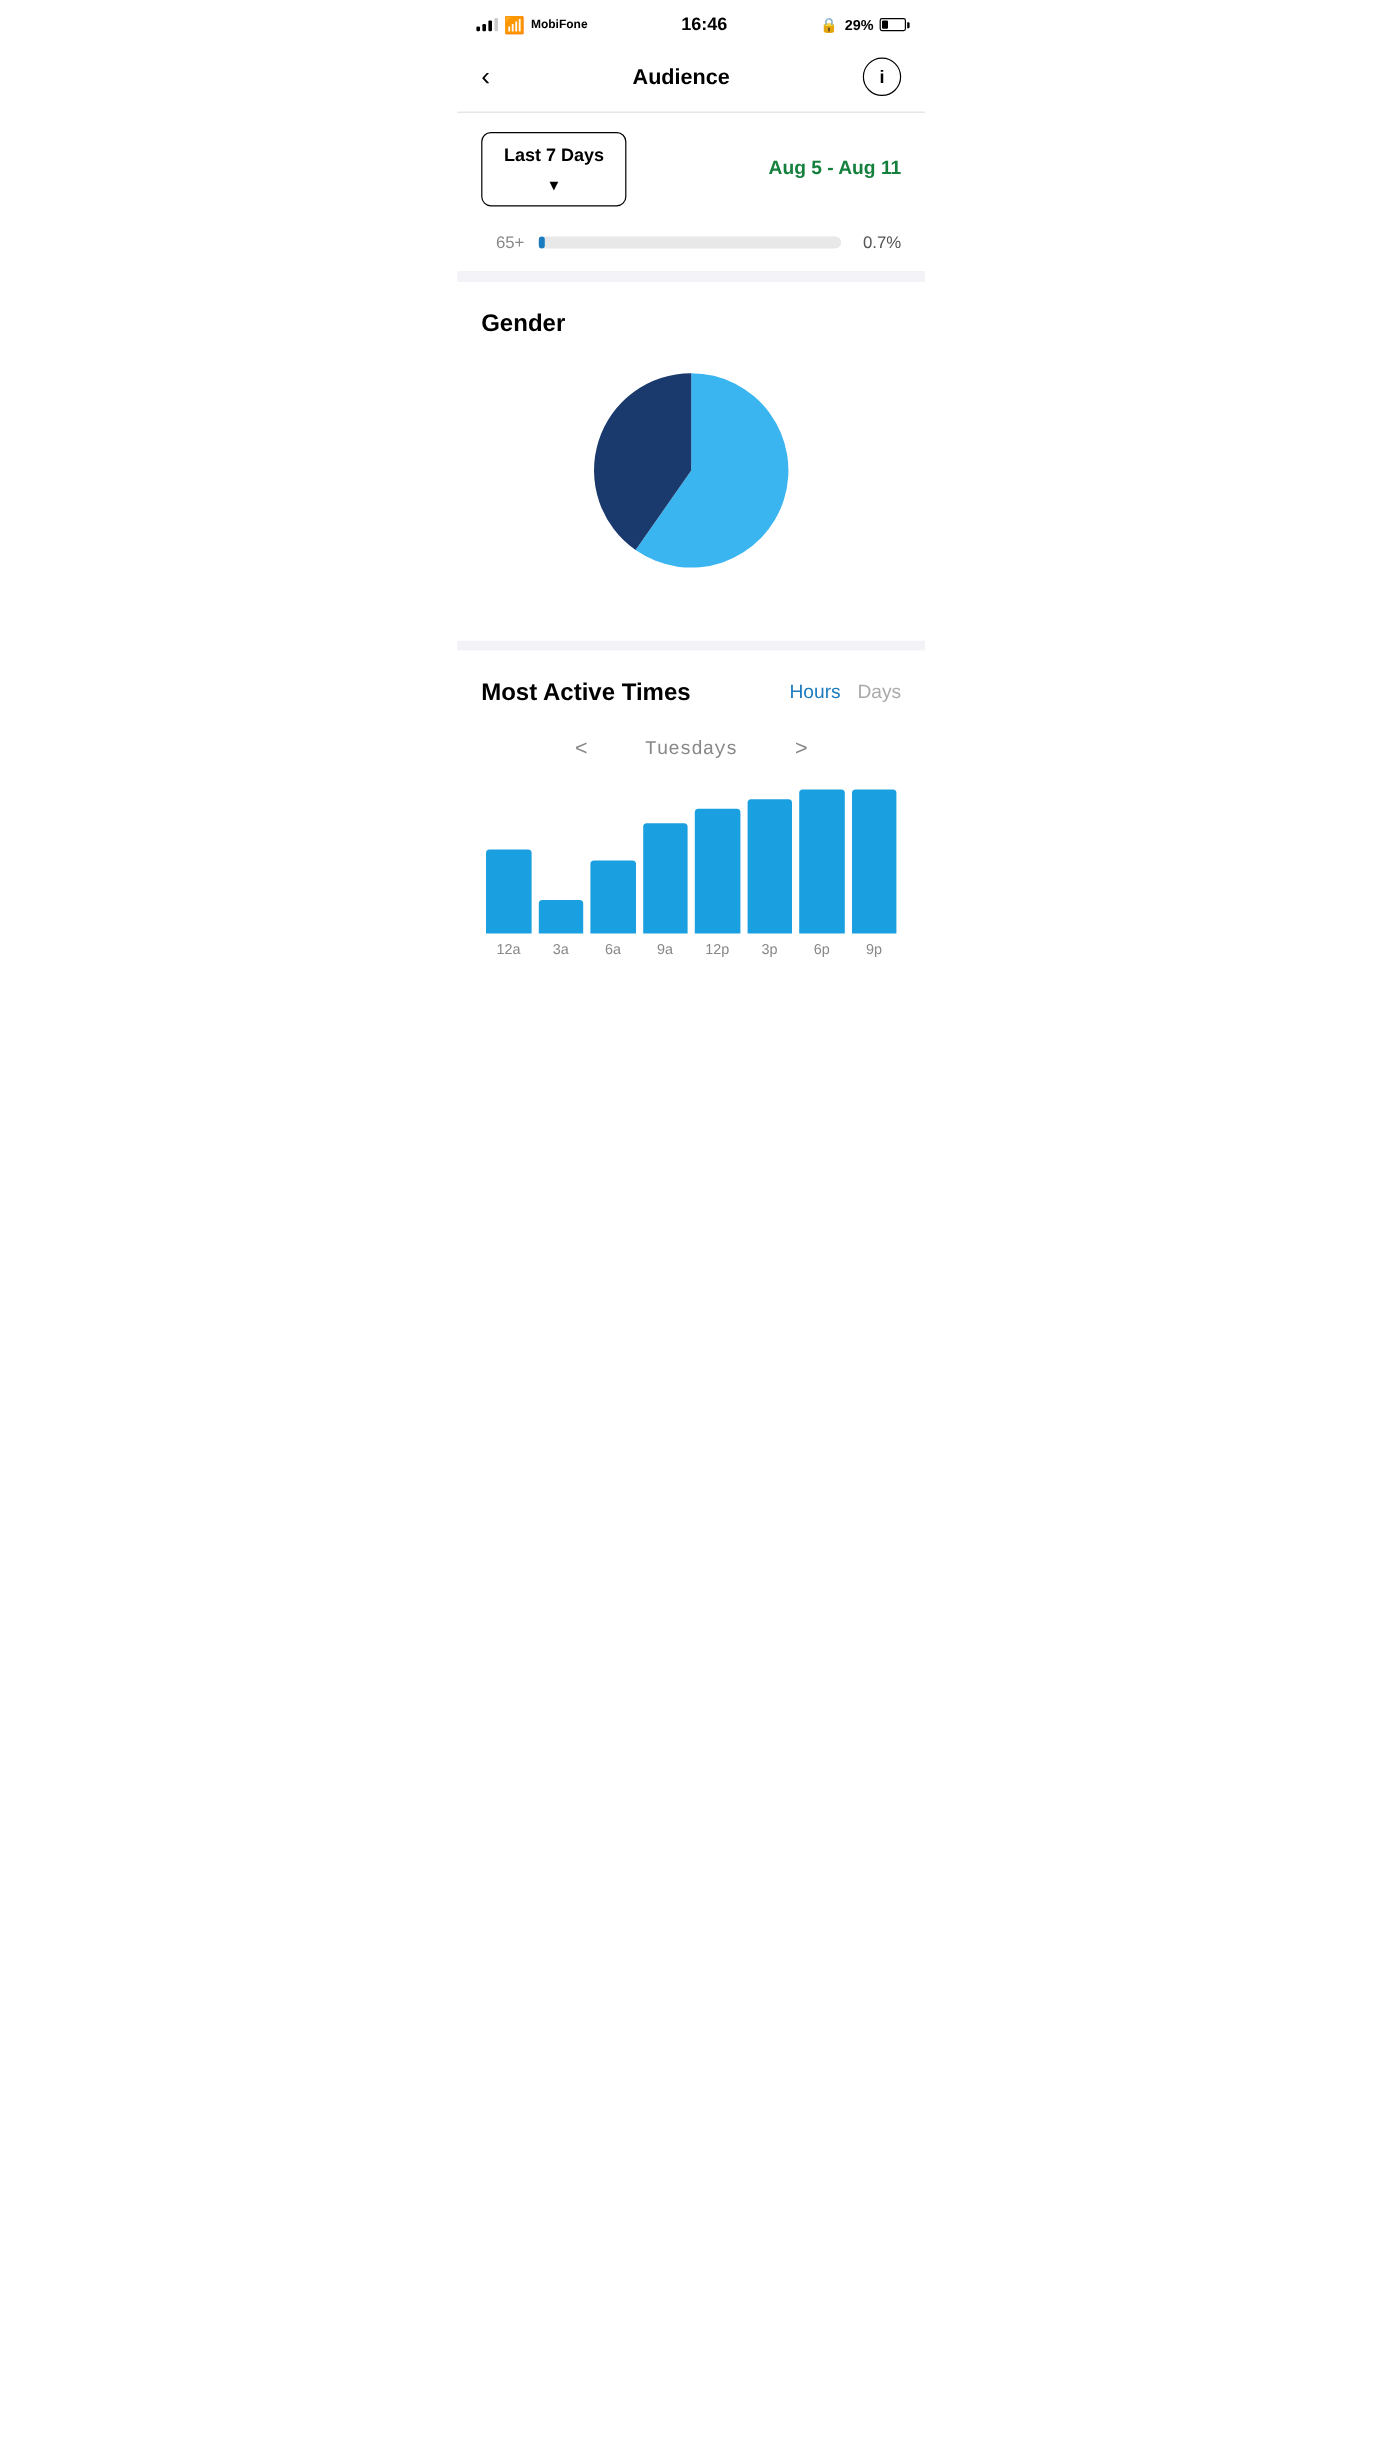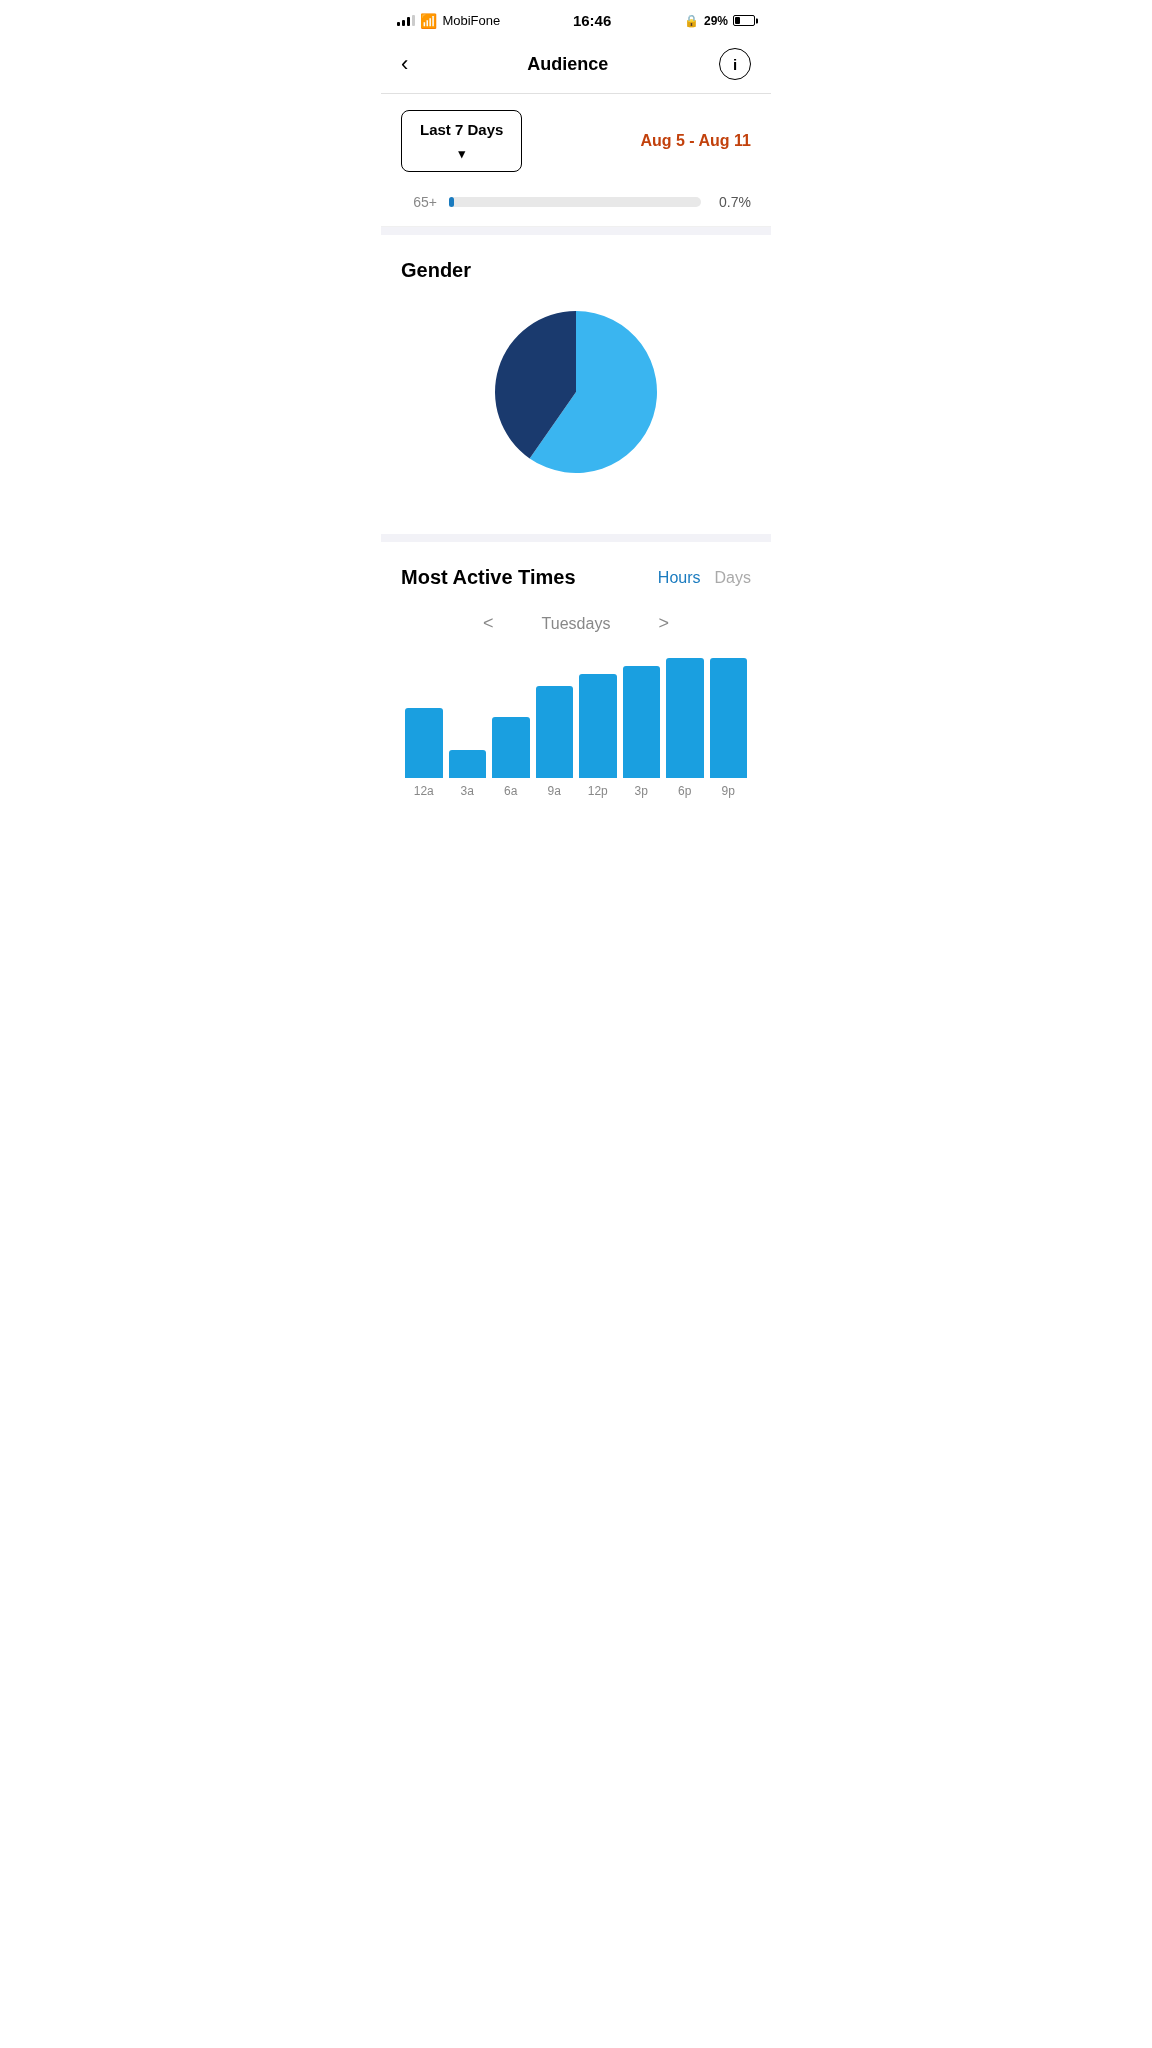--- a/index.html
+++ b/index.html
@@ -110,21 +110,21 @@
       cursor: pointer;
       display: flex;
       align-items: center;
       gap: 8px;
       flex-direction: column;
     }
     .filter-chevron { font-size: 13px; }
     .date-range {
       font-size: 16px;
       font-weight: 700;
-      color: #c2410c;
+      color: #15803d;
     }
 
     
     .age-row {
       display: flex;
       align-items: center;
       padding: 6px 20px 16px;
       gap: 12px;
       border-bottom: 1px solid #f0f0f0;
     }
@@ -252,20 +252,21 @@
     .day-nav-arrow {
       font-size: 18px;
       color: #888;
       cursor: pointer;
       padding: 4px 8px;
     }
     .day-nav-label {
       font-size: 16px;
       color: #888;
       font-weight: 400;
+      font-family: Liberation Mono, monospace;
     }
 
     
     .bar-chart {
       display: flex;
       align-items: flex-end;
       justify-content: space-between;
       padding: 0 4px;
       height: 140px;
       gap: 6px;
@@ -295,21 +296,21 @@
 
 <div class="status-bar">
   <div class="status-left">
     <div class="signal-bars">
       <span style="height:4px"></span>
       <span style="height:6px"></span>
       <span style="height:9px"></span>
       <span style="height:11px; background:#ccc"></span>
     </div>
     <span class="wifi-icon">📶</span>
-    <span style="font-size:13px;font-weight:400;">MobiFone</span>
+    <span style="font-size:10px;font-weight:700;">MobiFone</span>
   </div>
   <div class="status-center">16:46</div>
   <div class="status-right">
     <span style="font-size:12px;">🔒</span>
     <span>29%</span>
     <div class="battery">
       <div class="battery-fill"></div>
     </div>
   </div>
 </div>

